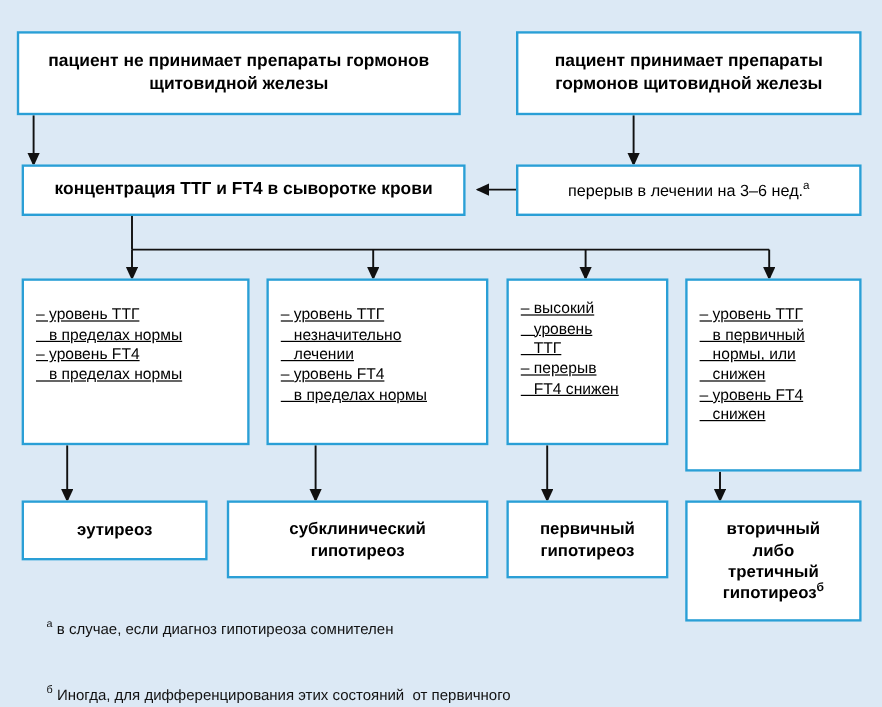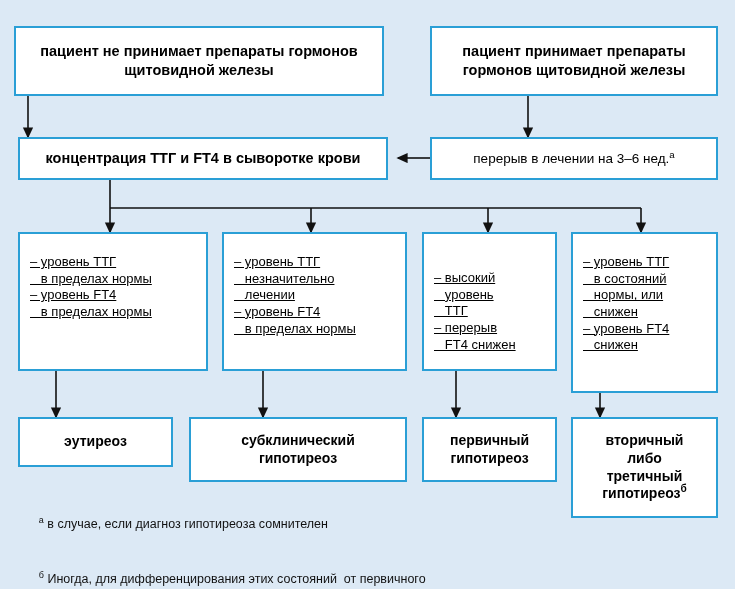--- a/index.html
+++ b/index.html
@@ -142,34 +142,34 @@
   <div class="box left" style="left:222px; top:232px; width:185px; height:139px; font-size:13px; padding-top:20px;">
     <div class="inner listpad">
       <span class="dash-item">– уровень ТТГ</span>
       <span class="dash-item">   незначительно</span>
       <span class="dash-item">   лечении</span>
       <span class="dash-item">– уровень FT4</span>
       <span class="dash-item">   в пределах нормы</span>
     </div>
   </div>
 
-  <div class="box left" style="left:422px; top:232px; width:135px; height:139px; font-size:13px; padding-top:36px;">
+  <div class="box left" style="left:422px; top:232px; width:135px; height:139px; font-size:13px; padding-top:15px;">
     <div class="inner listpad">
       <span class="dash-item">– высокий</span>
       <span class="dash-item">   уровень</span>
       <span class="dash-item">   ТТГ</span>
       <span class="dash-item">– перерыв</span>
       <span class="dash-item">   FT4 снижен</span>
     </div>
   </div>
 
   <div class="box left" style="left:571px; top:232px; width:147px; height:161px; font-size:13px; padding-top:20px;">
     <div class="inner listpad">
       <span class="dash-item">– уровень ТТГ</span>
-      <span class="dash-item">   в состояний</span>
+      <span class="dash-item">   в первичный</span>
       <span class="dash-item">   нормы, или</span>
       <span class="dash-item">   снижен</span>
       <span class="dash-item">– уровень FT4</span>
       <span class="dash-item">   снижен</span>
     </div>
   </div>
 
   <div class="box bold" style="left:18px; top:417px; width:155px; height:50px; font-size:14px;">
     <div class="inner">эутиреоз</div>
   </div>

